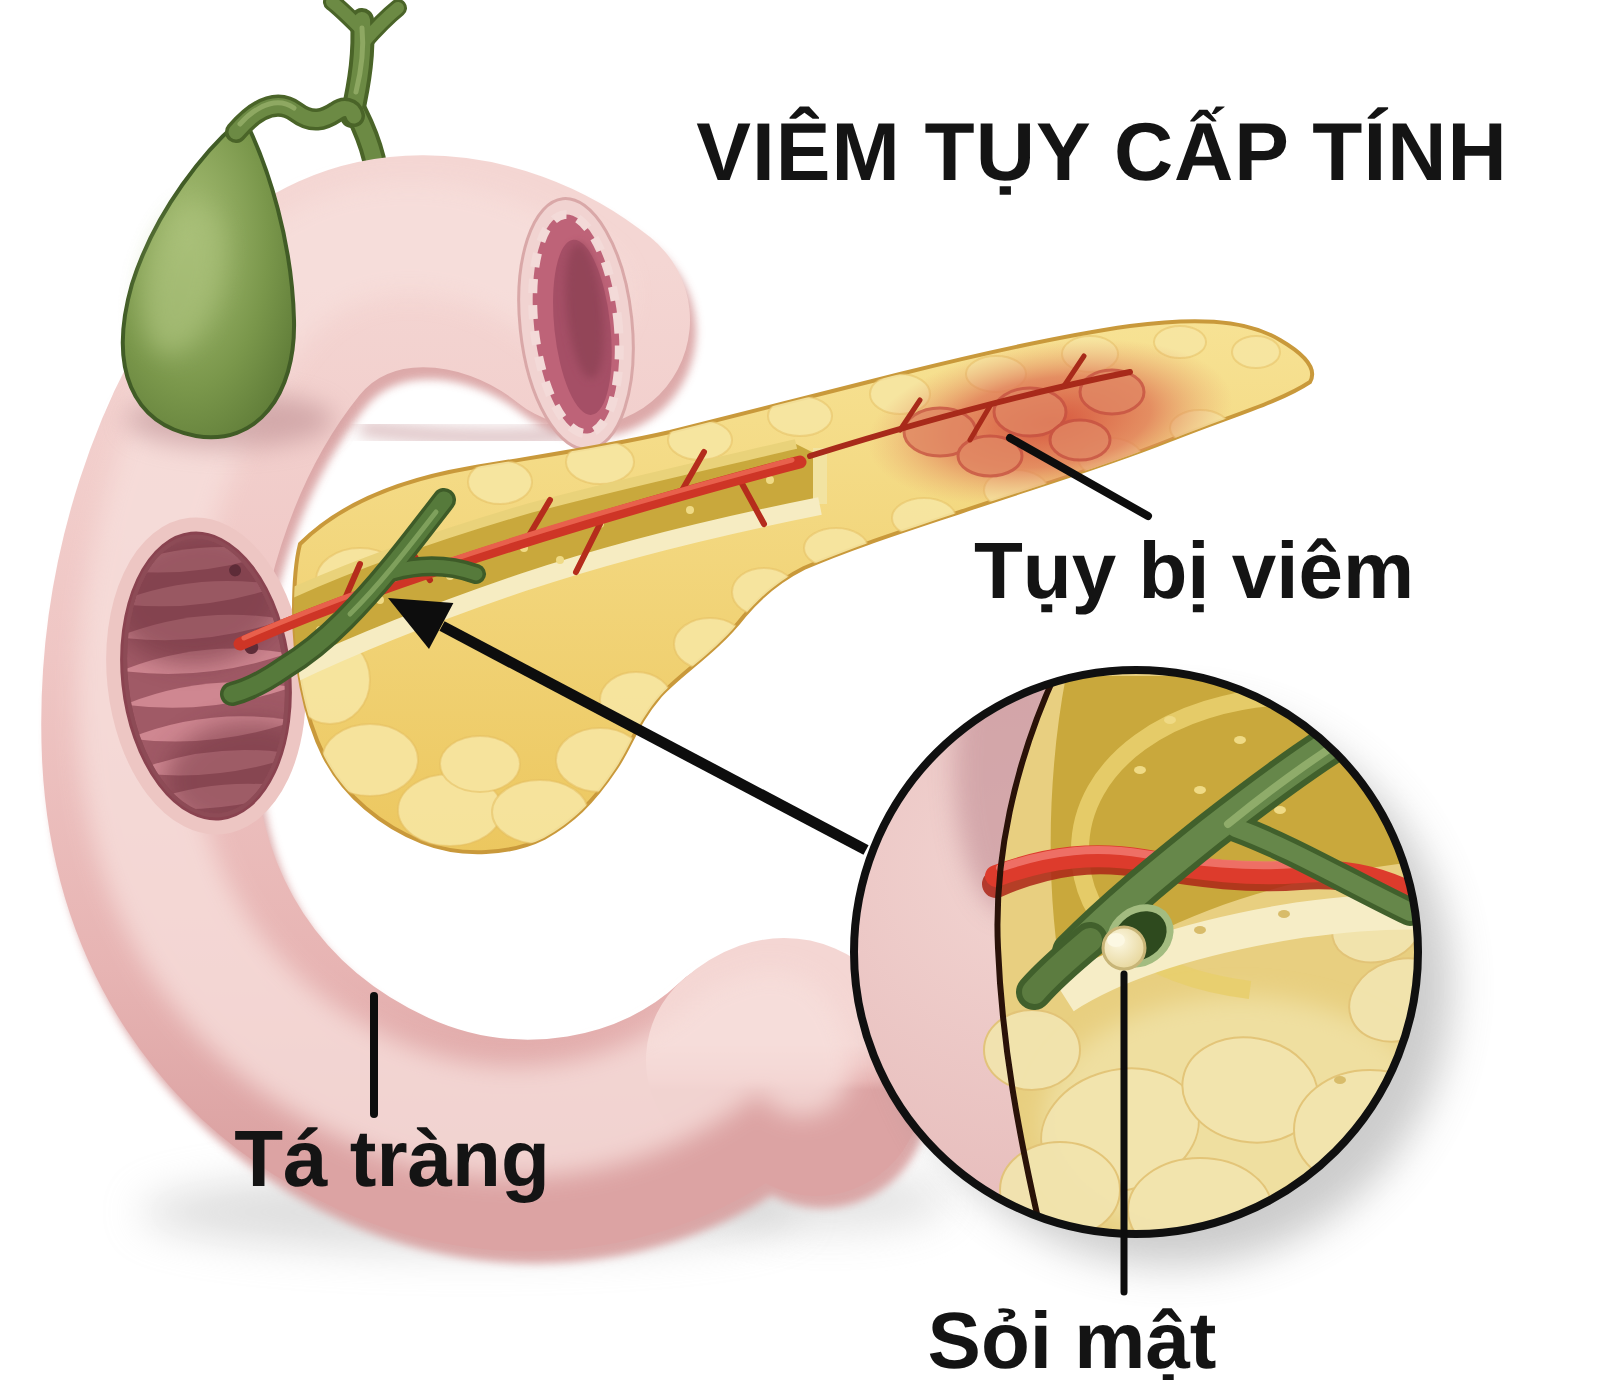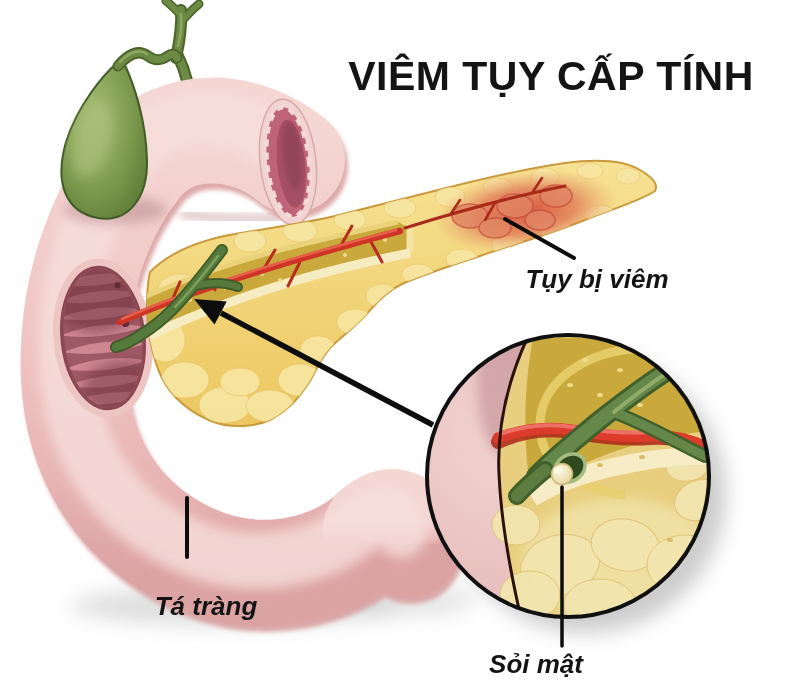--- a/index.html
+++ b/index.html
@@ -7,21 +7,21 @@
     position:relative;width:800px;height:690px;background:#ffffff;
     overflow:hidden;font-family:"Liberation Sans", sans-serif;
   }
   .stage svg{position:absolute;left:0;top:0;}
   .lbl{
     position:absolute;transform:translateX(-50%);
     color:#141414;font-weight:bold;white-space:nowrap;
     font-family:"Liberation Sans", sans-serif;
   }
   .title{font-size:41px;letter-spacing:.5px;}
-  .callout{font-size:26px;font-style:italic;}
+  .callout{font-size:40px;}
 </style>
 </head>
 <body>
 
 <div class="stage">
 
 <svg width="800" height="690" viewBox="0 0 800 690">
   <defs>
     <filter id="b2" x="-30%" y="-30%" width="160%" height="160%">
           <feGaussianBlur stdDeviation="2"></feGaussianBlur>
@@ -320,16 +320,16 @@
 
   <g stroke="#0D0D0D" stroke-width="4" stroke-linecap="round">
     <line x1="505" y1="219" x2="574" y2="258"></line>
     <line x1="187" y1="498" x2="187" y2="557"></line>
     <line x1="562" y1="487" x2="562" y2="646" stroke-width="3.5"></line>
   </g>
 </svg>
 
 <div class="lbl title" style="left:551px; top:53px;">VIÊM TỤY CẤP TÍNH</div>
 <div class="lbl callout" style="left:597px; top:264px;">Tụy bị viêm</div>
-<div class="lbl callout" style="left:206px; top:558px;margin-top:33px;">Tá tràng</div>
+<div class="lbl callout" style="left:196px; top:558px;">Tá tràng</div>
 <div class="lbl callout" style="left:536px; top:649px;">Sỏi mật</div>
 
 </div>
 
 </body></html>

